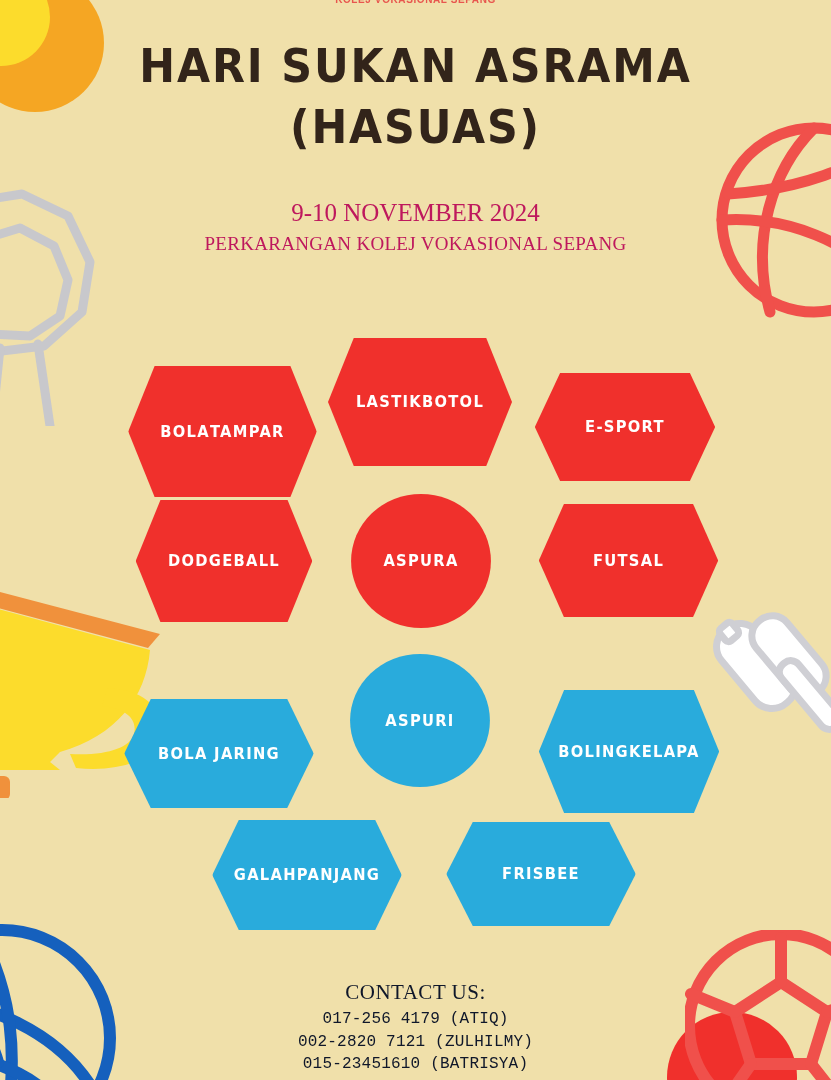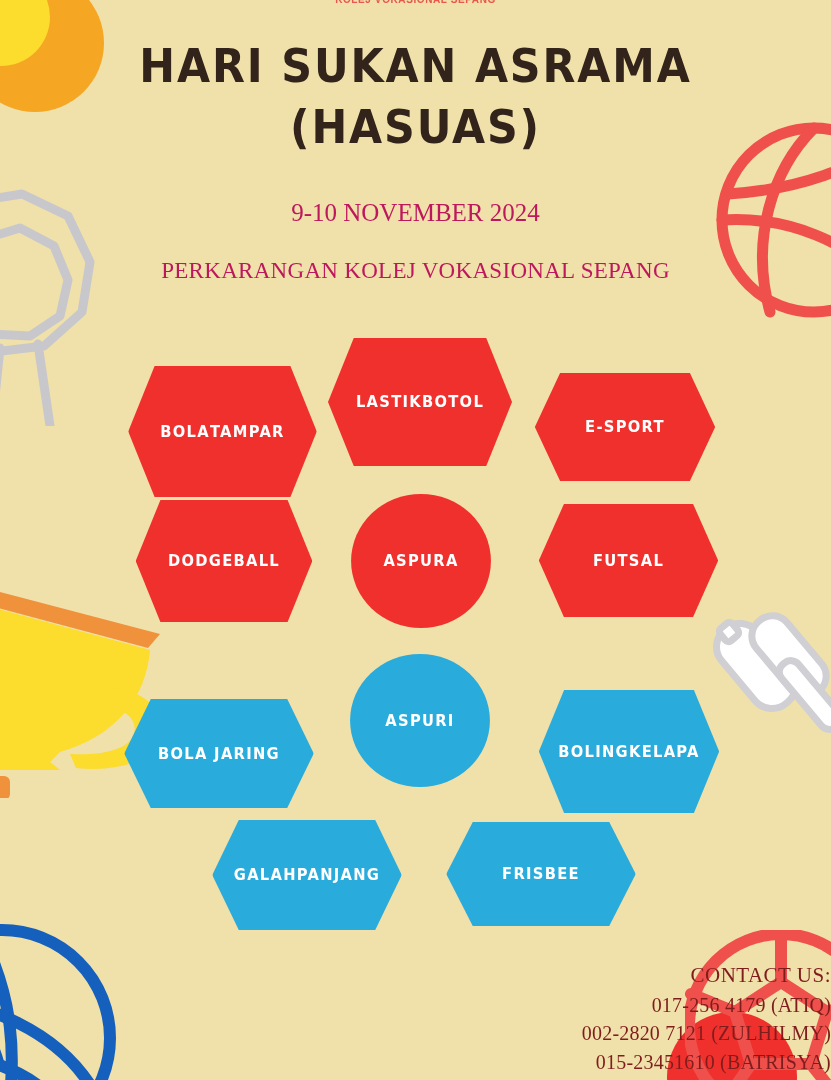--- a/index.html
+++ b/index.html
@@ -87,21 +87,21 @@
   #poster-title .line2 { display:block; }
 
   #event-meta {
     position:absolute; top:196px; left:0; width:100%;
     text-align:center;
     color:#be185d;
     font-family:"Liberation Serif", serif;
     font-size:25px;
     line-height:1.38;
   }
-  #event-meta .venue { font-size:23px; letter-spacing:.3px;margin-top:24px; }
+  #event-meta .venue { font-size:19px; letter-spacing:.3px; }
 
   
   #sports-grid {
     position:absolute; top:332px; left:0; width:100%; height:600px;
   }
 
   .sport {
     position:absolute;
     display:flex; align-items:center; justify-content:center;
     text-align:center;
@@ -132,26 +132,26 @@
   #sport-bola-jaring  { left:116px; top:367px; width:206px; height:109px; }
   #sport-aspuri       { left:344px; top:322px; width:152px; height:133px; }
   #sport-boling-kelapa{ left:531px; top:358px; width:196px; height:123px; }
   
   #sport-galah-panjang{ left:204px; top:488px; width:206px; height:110px; }
   #sport-frisbee      { left:438px; top:490px; width:206px; height:104px; }
 
   
   #contact {
     position:absolute; bottom:4px; left:0; width:100%;
-    text-align:right;
-    color:#7f1d1d;
+    text-align:center;
+    color:#0f172a;
     font-family:"Liberation Serif", serif;
   }
   #contact-heading { font-size:21px; letter-spacing:.5px; margin-bottom:3px; }
-  #contact .phone  { font-size:20px; line-height:1.42; letter-spacing:.2px; }
+  #contact .phone  { font-size:16px; line-height:1.42; letter-spacing:.2px;font-family:Liberation Mono, monospace; }
 </style>
 </head>
 <body>
 
 <div class="decor" id="medal-ribbon"></div>
 <div class="decor" id="medal-disc">
   <div class="decor" id="medal-disc-inner"></div>
 </div>
 
 <svg class="decor" id="rosette" viewBox="0 0 175 250">

